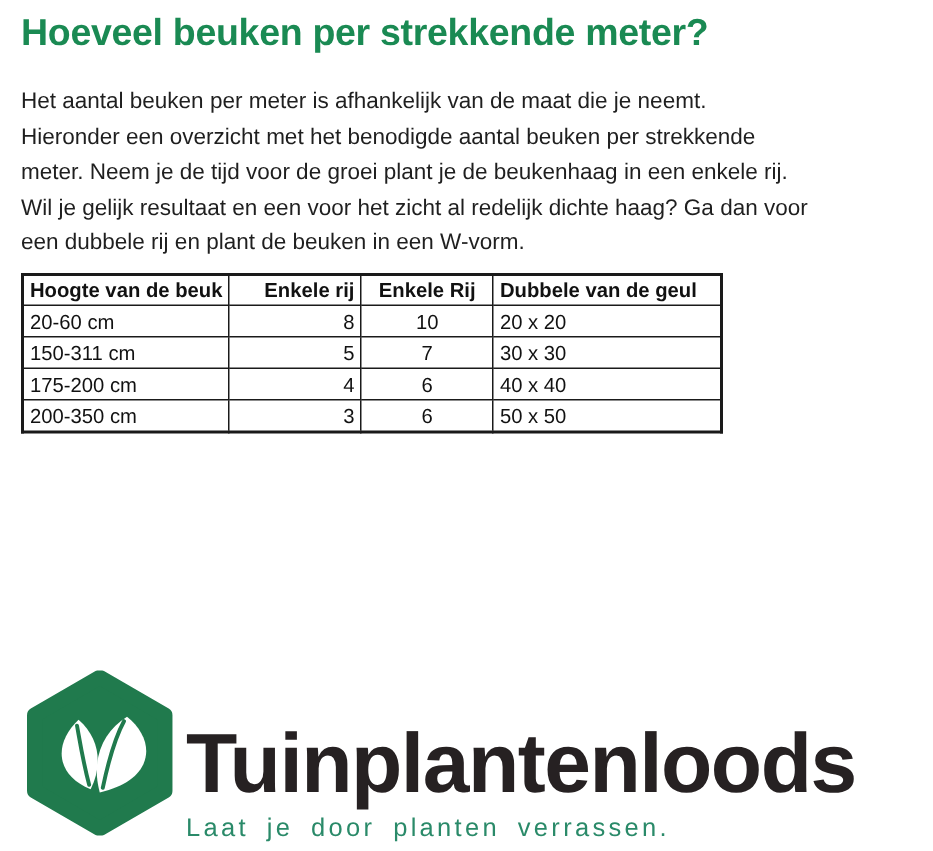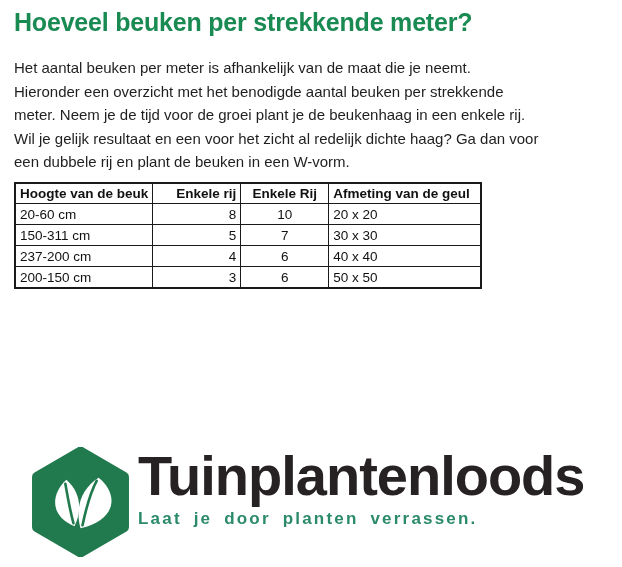--- a/index.html
+++ b/index.html
@@ -45,43 +45,42 @@
     white-space: nowrap;
   }
   table.beuken-table th { font-weight: bold; }
   table.beuken-table .c0 { width: 133px; }
   table.beuken-table .c1 { width: 88px;  text-align: right; }
   table.beuken-table .c2 { width: 88px;  text-align: center; }
   table.beuken-table .c3 { width: 152px; }
   td.center { text-align: center; }
   .logo {
     position: absolute;
-    left: 30px;
+    left: 16px;
     top: 447px;
     display: flex;
-    align-items: flex-start;
+    align-items: flex-end;
   }
   .logo-icon { width: 101px; height: 110px; flex: 0 0 auto; }
   .logo-text { margin-left: 7px; }
   .logo-name {
     font-size: 56px;
     line-height: 58px;
     font-weight: bold;
     letter-spacing: -1px;
     color: #262122;
     white-space: nowrap;
   }
   .logo-tagline {
     margin-top: 4px;
     font-size: 17px;
     letter-spacing: 2.2px;
     word-spacing: 5px;
     color: #2a8a69;
     white-space: nowrap;
-    font-weight: bold;
   }
 </style>
 </head>
 <body>
 
 <div class="page">
 
   <h1 class="title">Hoeveel beuken per strekkende meter?</h1>
 
   <p class="intro">Het aantal beuken per meter is afhankelijk van de maat die je neemt.
@@ -89,44 +88,44 @@
 meter. Neem je de tijd voor de groei plant je de beukenhaag in een enkele rij.
 Wil je gelijk resultaat en een voor het zicht al redelijk dichte haag? Ga dan voor
 een dubbele rij en plant de beuken in een W-vorm.</p>
 
   <table class="beuken-table">
     <thead>
       <tr>
         <th class="c0">Hoogte van de beuk</th>
         <th class="c1">Enkele rij</th>
         <th class="c2">Enkele Rij</th>
-        <th class="c3">Afmeting van de geul</th>
+        <th class="c3">Dubbele van de geul</th>
       </tr>
     </thead>
     <tbody>
         <tr>
           <td class="c0">20-60 cm</td>
           <td class="c1 center">8</td>
           <td class="c2 center">10</td>
           <td class="c3">20 x 20</td>
         </tr>
         <tr>
           <td class="c0">150-311 cm</td>
           <td class="c1 center">5</td>
           <td class="c2 center">7</td>
           <td class="c3">30 x 30</td>
         </tr>
         <tr>
-          <td class="c0">237-200 cm</td>
+          <td class="c0">175-200 cm</td>
           <td class="c1 center">4</td>
           <td class="c2 center">6</td>
           <td class="c3">40 x 40</td>
         </tr>
         <tr>
-          <td class="c0">200-150 cm</td>
+          <td class="c0">200-350 cm</td>
           <td class="c1 center">3</td>
           <td class="c2 center">6</td>
           <td class="c3">50 x 50</td>
         </tr>
       </tbody>
   </table>
 
   <div class="logo">
     <span>
       <svg class="logo-icon" viewBox="0 0 100 108" xmlns="http://www.w3.org/2000/svg" aria-hidden="true">

